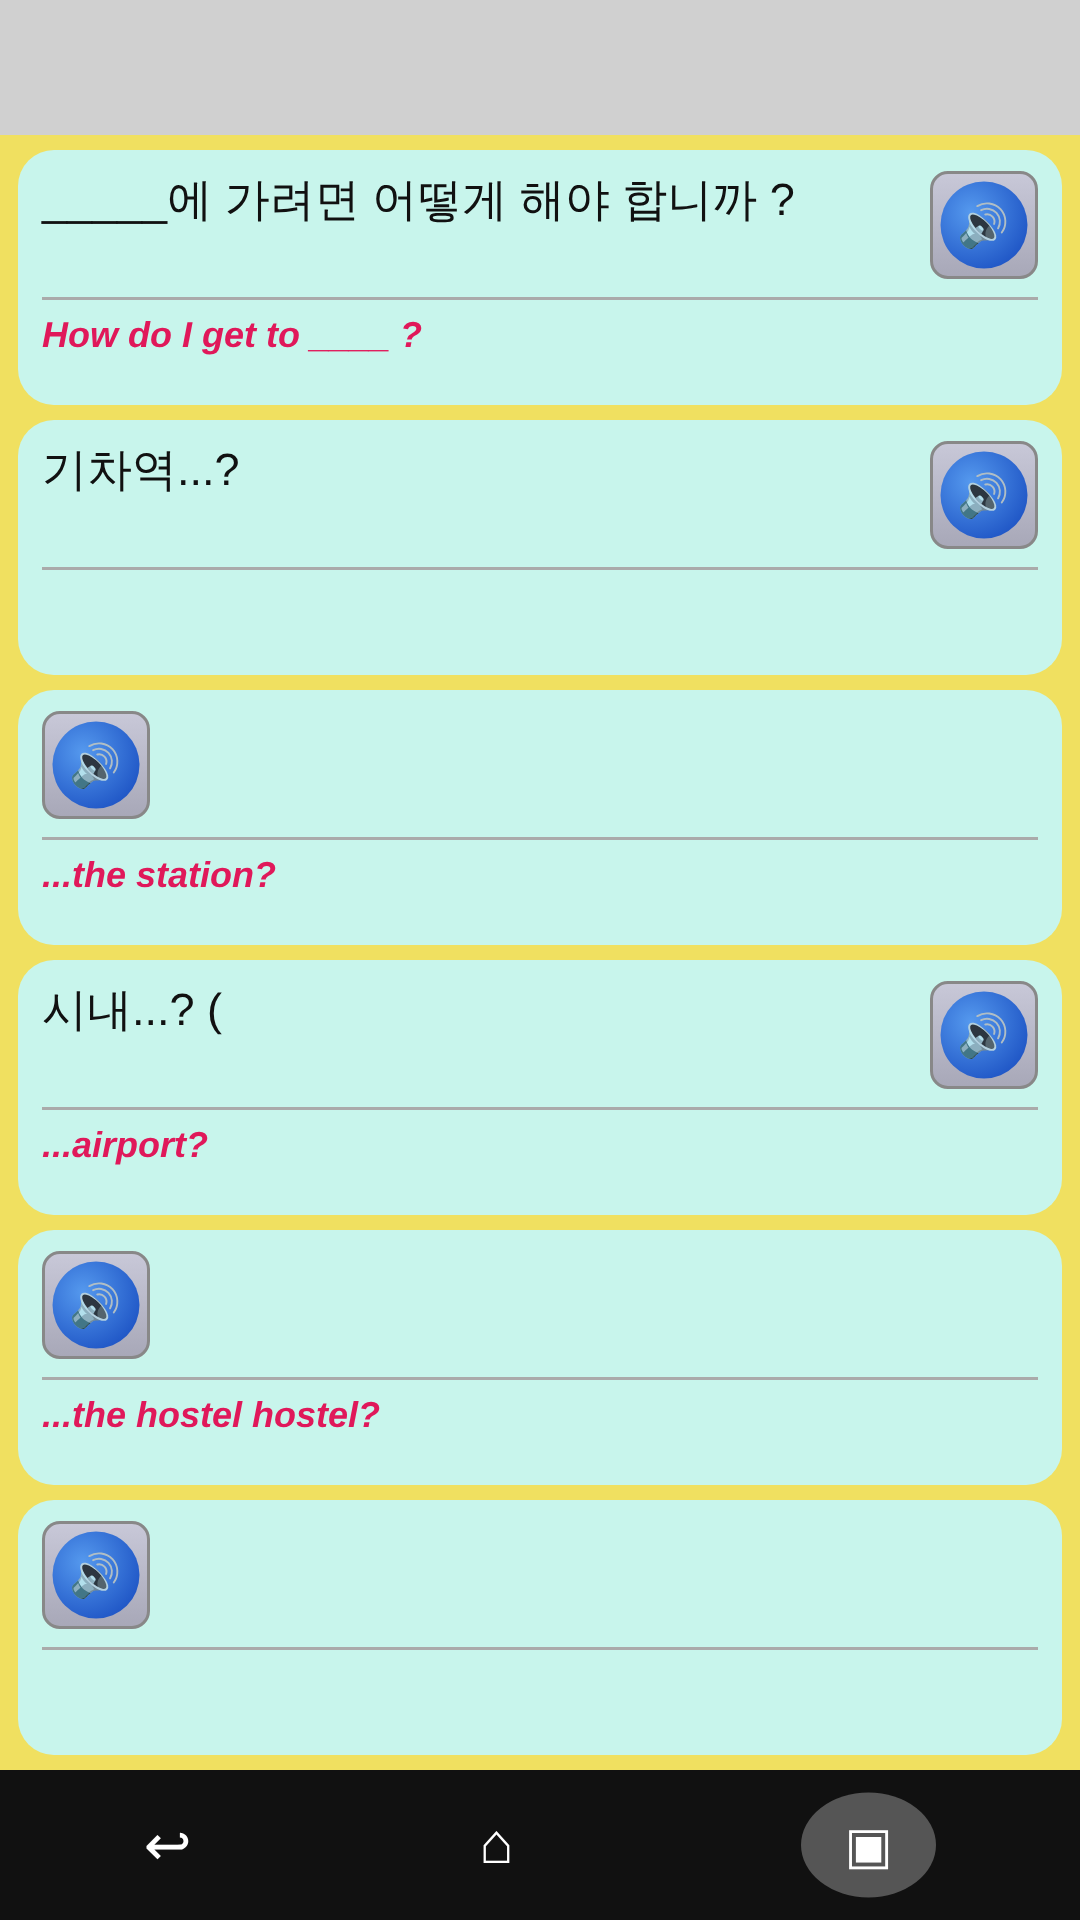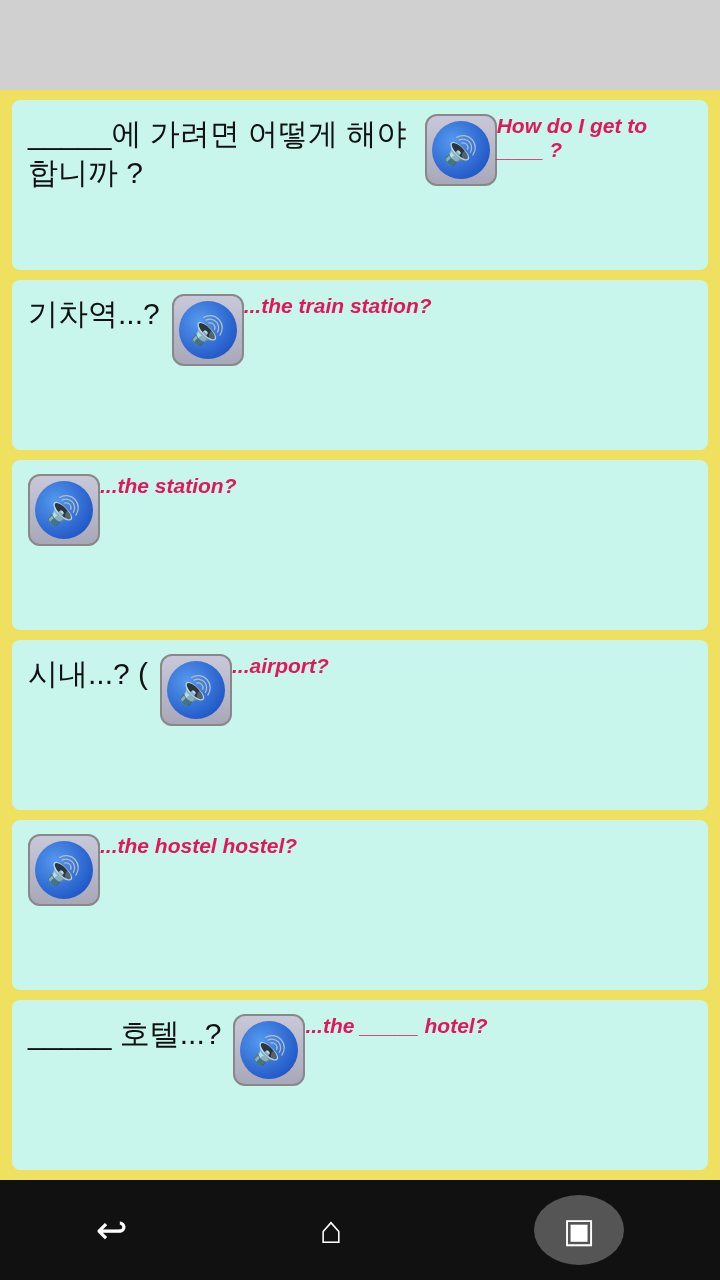--- a/index.html
+++ b/index.html
@@ -40,24 +40,24 @@
       padding: 10px 12px;
       display: flex;
       flex-direction: column;
       gap: 10px;
       overflow: hidden;
     }
 
     
     .card {
       background: #c8f5ec;
-      border-radius: 8px;
-      padding: 14px 34px 14px 16px;
-      display: flex;
-      flex-direction: row;
+      border-radius: 24px;
+      padding: 14px 16px 14px 16px;
+      display: flex;
+      flex-direction: column;
       position: relative;
       flex: 1;
     }
 
     .card-top {
       display: flex;
       align-items: flex-start;
       justify-content: space-between;
       margin-bottom: 8px;
     }
@@ -71,21 +71,21 @@
       line-height: 1.3;
     }
 
     .card-divider {
       height: 2px;
       background: #aaa;
       margin: 4px 0 10px 0;
     }
 
     .card-english {
-      font-size: 21px;
+      font-size: 24px;
       color: #e0185a;
       font-weight: bold;
       font-style: italic;
     }
 
     
     .speaker-btn {
       width: 72px;
       height: 72px;
       border-radius: 12px;
@@ -168,21 +168,20 @@
     <div class="card">
       <div class="card-top">
         <span class="card-korean">기차역...?</span>
         <button class="speaker-btn" aria-label="Play audio">
           <div class="speaker-circle">
             <span class="speaker-icon">🔊</span>
           </div>
         </button>
       </div>
       <div class="card-divider"></div>
-      <span class="card-english">...the train station?</span>
     </div>
     <div class="card">
       <div class="card-top">
         <button class="speaker-btn" aria-label="Play audio">
           <div class="speaker-circle">
             <span class="speaker-icon">🔊</span>
           </div>
         </button>
       </div>
       <div class="card-divider"></div>
@@ -206,29 +205,27 @@
           <div class="speaker-circle">
             <span class="speaker-icon">🔊</span>
           </div>
         </button>
       </div>
       <div class="card-divider"></div>
       <span class="card-english">...the hostel hostel?</span>
     </div>
     <div class="card">
       <div class="card-top">
-        <span class="card-korean">_____ 호텔...?</span>
-        <button class="speaker-btn" aria-label="Play audio">
-          <div class="speaker-circle">
-            <span class="speaker-icon">🔊</span>
-          </div>
-        </button>
-      </div>
-      <div class="card-divider"></div>
-      <span class="card-english">...the _____ hotel?</span>
+        <button class="speaker-btn" aria-label="Play audio">
+          <div class="speaker-circle">
+            <span class="speaker-icon">🔊</span>
+          </div>
+        </button>
+      </div>
+      <div class="card-divider"></div>
     </div>
   </div>
 
 <div class="nav-bar">
   <div class="nav-btn">
     <span class="nav-icon">↩</span>
   </div>
   <div class="nav-btn">
     <span class="nav-icon">⌂</span>
   </div>

